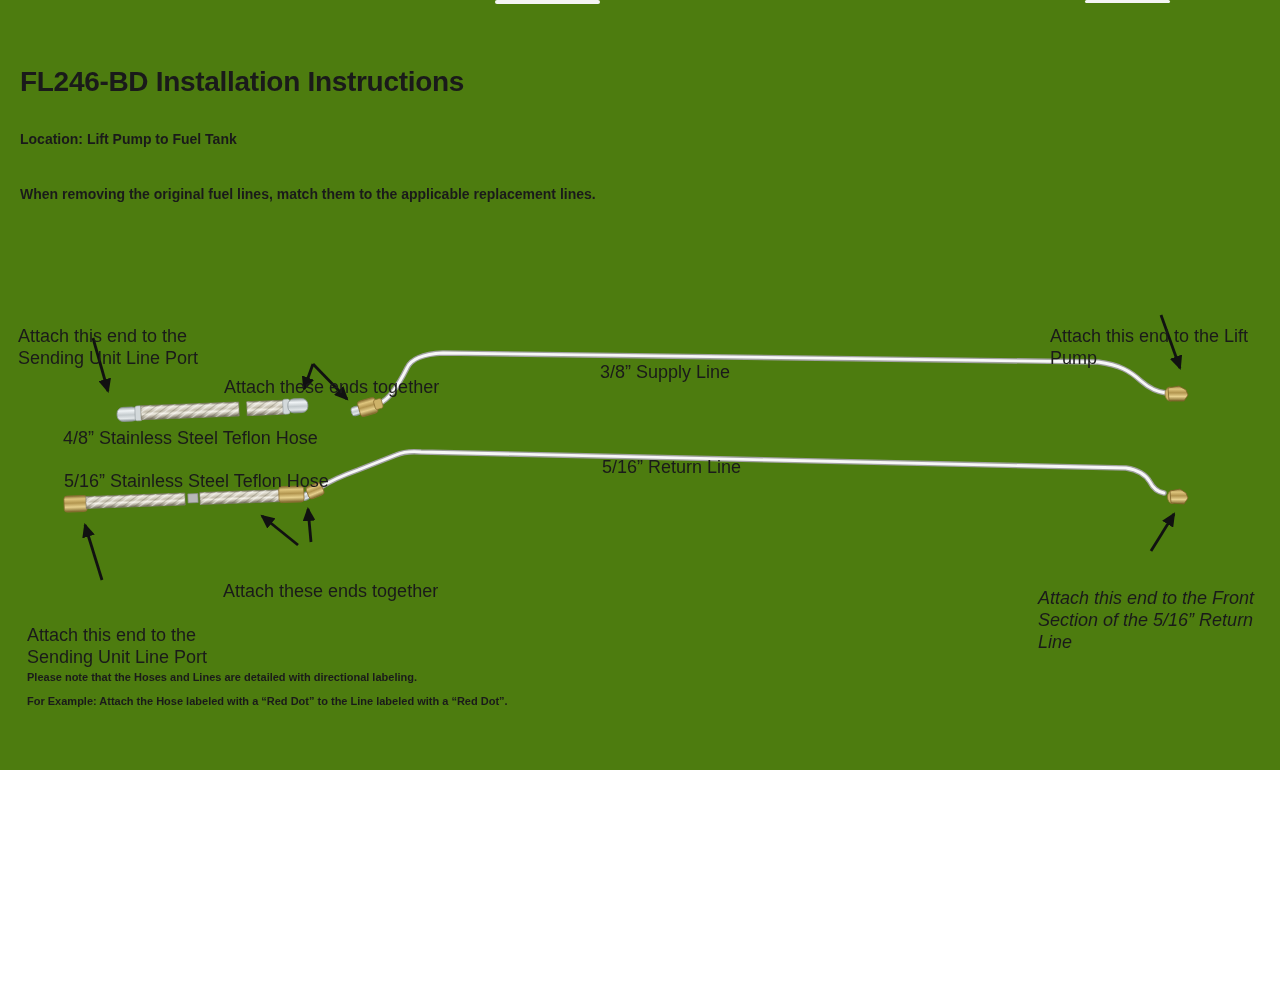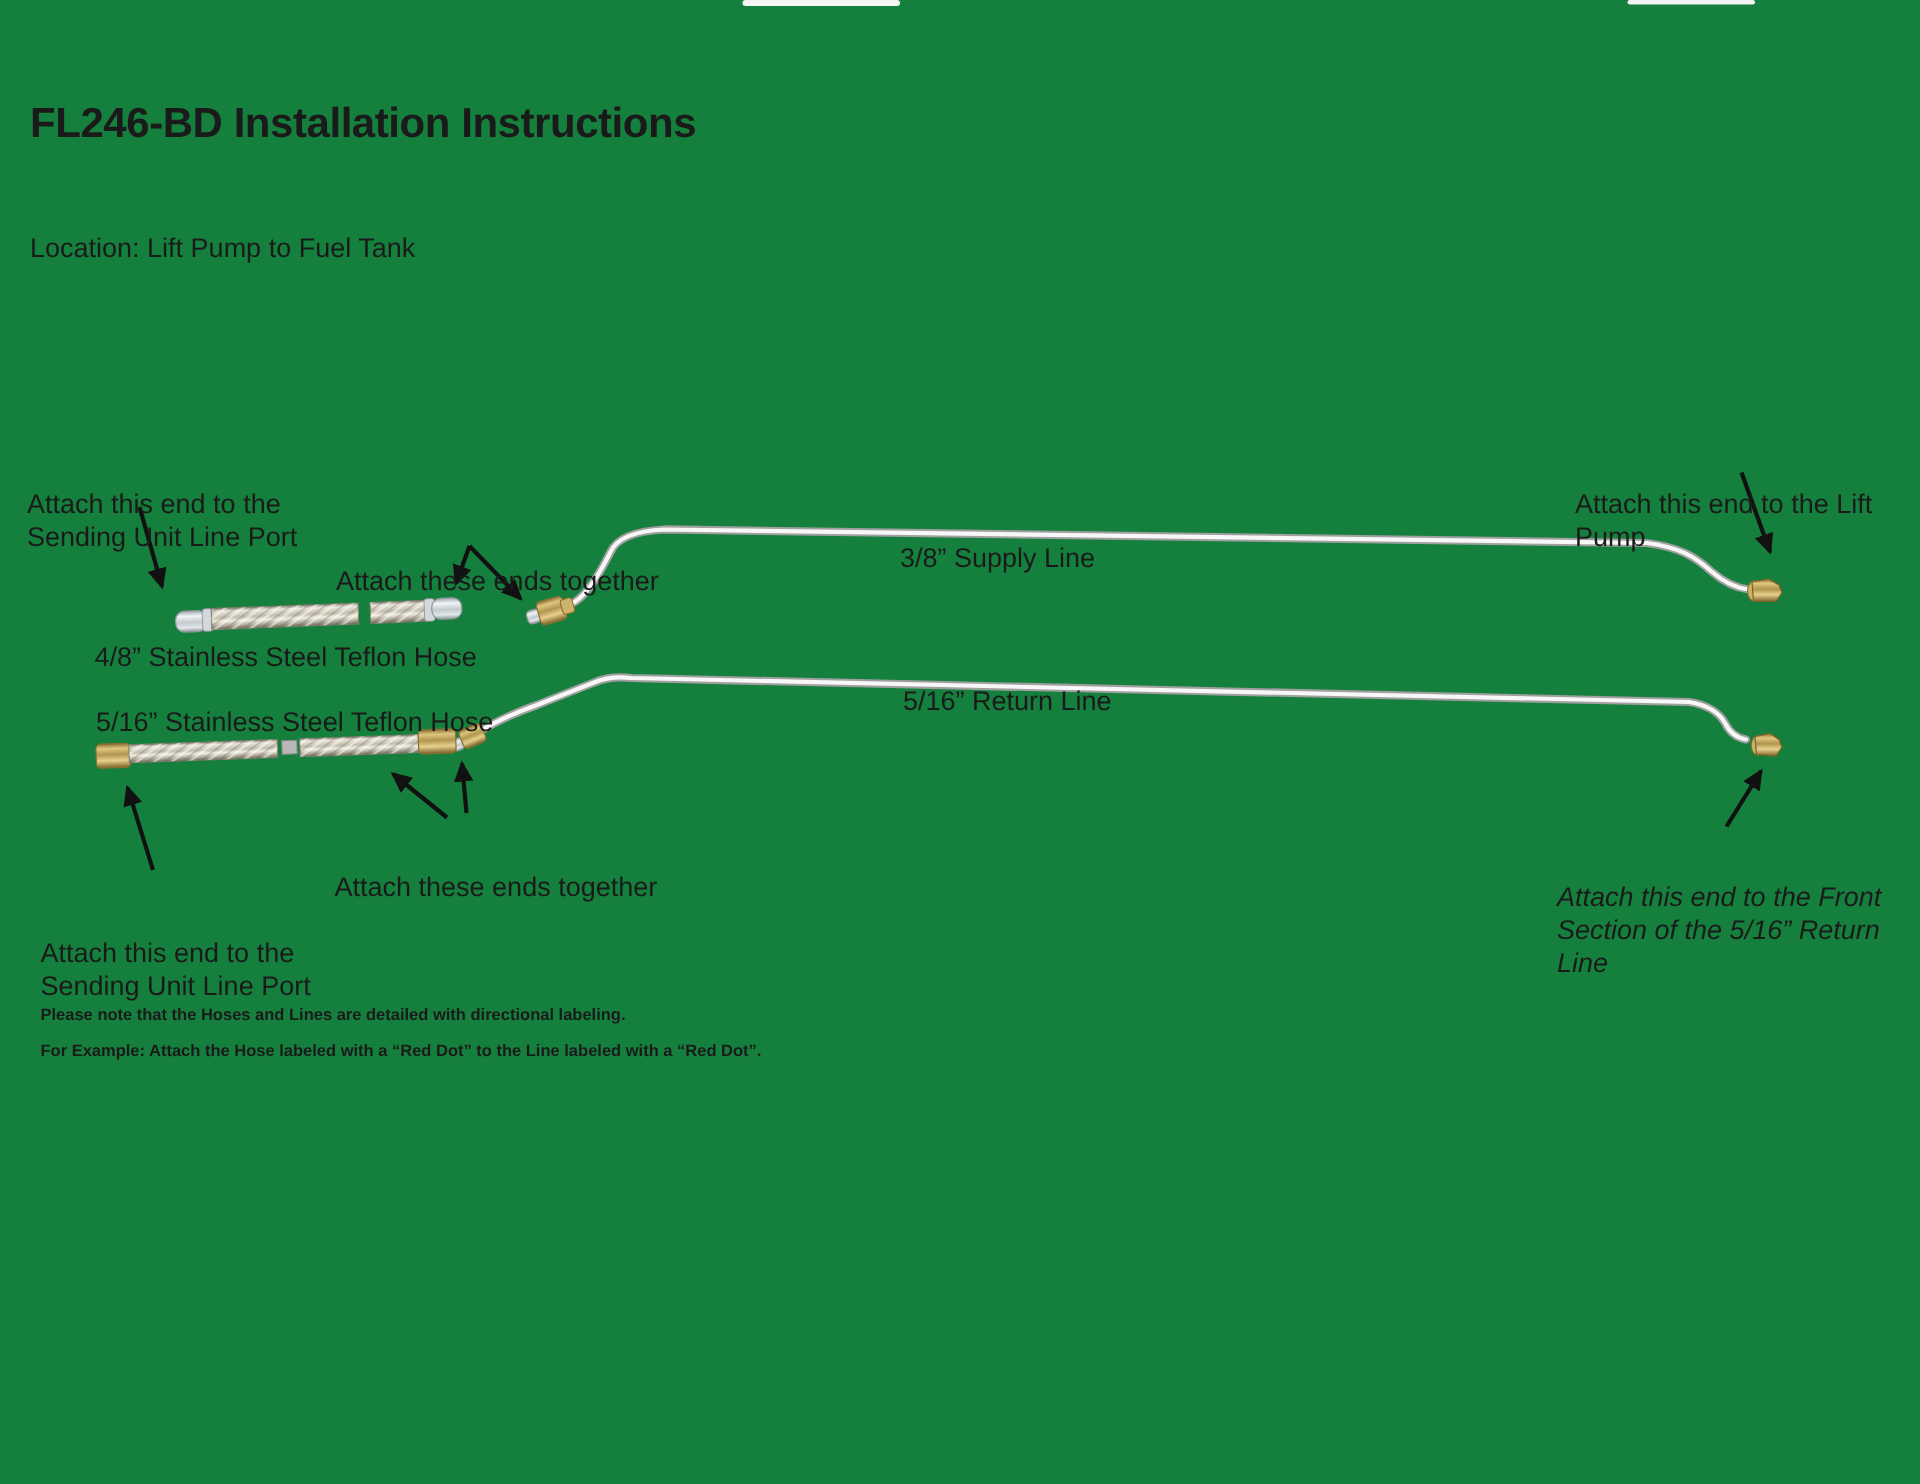--- a/index.html
+++ b/index.html
@@ -2,40 +2,41 @@
 <html style="--brass: #b2954f; --brass-dark: #8a6f33; --steel: #d6dbde; --steel-dark: #8f979b; --tube-outline: #a0a0a0; --tube-fill: #f7f7f7; --arrow: #111111; --text: #1a1a1a;"><head>
 <meta charset="utf-8">
 <style>
   :root{
     --brass:#b2954f; --brass-dark:#8a6f33; --steel:#d6dbde; --steel-dark:#8f979b;
     --tube-outline:#a0a0a0; --tube-fill:#f7f7f7; --arrow:#111111; --text:#1a1a1a;
   }
   *{margin:0;padding:0;box-sizing:border-box;}
   html,body{background:#ffffff;}
   body{font-family:"Liberation Sans", sans-serif;color:var(--text);}
-  .page{position:relative;width:1280px;height:989px;background:#15803d;overflow:hidden;}
+  .page{position:relative;width:1280px;height:770px;background:#4d7c0f;overflow:hidden;}
   .abs{position:absolute;}
   .edge-artifact{position:absolute;top:0;height:4px;background:#f4f4f4;border-radius:2px;}
   .title{font-size:28px;font-weight:bold;letter-spacing:-0.3px;}
-  .subhead{font-size:18px;font-weight:normal;margin-top:24px;}
+  .subhead{font-size:14px;font-weight:bold;}
   .callout{font-size:18px;line-height:22px;white-space:pre-line;margin-top:37px;}
   .part-label{font-size:18px;line-height:22px;white-space:pre-line;}
   .notes{font-size:11px;font-weight:bold;line-height:24px;}
   svg{position:absolute;left:0;top:0;}
 </style>
 </head>
 <body>
 
 <div class="page">
 
   <div class="edge-artifact" style="left:495px;width:105px;"></div>
   <div class="edge-artifact" style="left:1085px;width:85px;height:3px;"></div>
 
   <div class="abs title" style="left:20px;top:66px;">FL246-BD Installation Instructions</div>
   <div class="abs subhead" style="left:20px;top:131px;">Location: Lift Pump to Fuel Tank</div>
+  <div class="abs subhead" style="left:20px;top:186px;">When removing the original fuel lines, match them to the applicable replacement lines.</div>
 
   <svg width="1280" height="989" viewBox="0 0 1280 989">
     <defs>
       <linearGradient id="brassGrad" x1="0" y1="0" x2="0" y2="1">
         <stop offset="0" stop-color="#8a6f33"></stop>
         <stop offset="0.2" stop-color="#dfc67e"></stop>
         <stop offset="0.45" stop-color="#b2954f"></stop>
         <stop offset="0.7" stop-color="#e6d08d"></stop>
         <stop offset="1" stop-color="#7c6228"></stop>
       </linearGradient>

